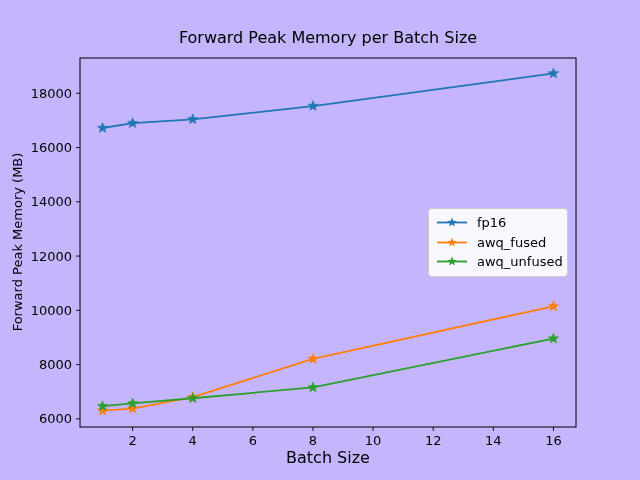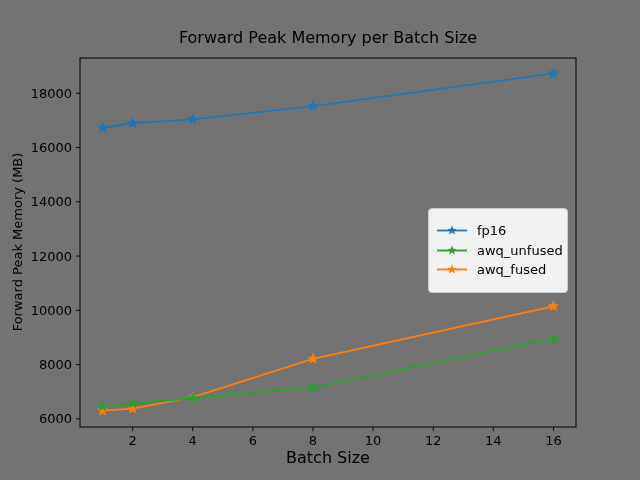--- a/index.html
+++ b/index.html
@@ -1,20 +1,20 @@
 <!DOCTYPE html>
 <html><head>
 <meta charset="utf-8">
 <style>
   html, body { margin: 0; padding: 0; background: #ffffff; }
   .figure {
     position: relative;
     width: 640px;
     height: 480px;
-    background: #737373;
+    background: #c4b5fd;
     font-family: "DejaVu Sans", sans-serif;
     overflow: hidden;
   }
   .chart-title {
     position: absolute;
     left: 80px;
     width: 496px;
     top: 28px;
     text-align: center;
     font-size: 16px;
@@ -43,21 +43,21 @@
   svg text { font-family: "DejaVu Sans", sans-serif; font-size: 13px; fill: #000000; }
   .legend {
     position: absolute;
     left: 428px;
     top: 208px;
     width: 140px;
     box-sizing: border-box;
     background: rgba(255,255,255,0.9);
     border: 1px solid #cccccc;
     border-radius: 4px;
-    padding: 12px 7px;
+    padding: 4px 7px;
   }
   .legend-row {
     display: flex;
     align-items: center;
     height: 19.5px;
   }
   .legend-swatch { flex: 0 0 auto; margin-right: 9px; }
   .legend-text { font-size: 13px; color: #000000; white-space: nowrap; }
 </style>
 </head>
@@ -121,26 +121,26 @@
   <div class="legend" id="legend">
       <div class="legend-row">
         <svg width="32" height="13" class="legend-swatch">
           <line x1="1" y1="6.5" x2="31" y2="6.5" stroke="#1f77b4" stroke-width="1.8"></line>
           <polygon points="16.00,1.50 17.23,4.80 20.76,4.95 18.00,7.15 18.94,10.55 16.00,8.60 13.06,10.55 14.00,7.15 11.24,4.95 14.77,4.80" fill="#1f77b4"></polygon>
         </svg>
         <span class="legend-text">fp16</span>
       </div>
       <div class="legend-row">
         <svg width="32" height="13" class="legend-swatch">
+          <line x1="1" y1="6.5" x2="31" y2="6.5" stroke="#ff7f0e" stroke-width="1.8"></line>
+          <polygon points="16.00,1.50 17.23,4.80 20.76,4.95 18.00,7.15 18.94,10.55 16.00,8.60 13.06,10.55 14.00,7.15 11.24,4.95 14.77,4.80" fill="#ff7f0e"></polygon>
+        </svg>
+        <span class="legend-text">awq_fused</span>
+      </div>
+      <div class="legend-row">
+        <svg width="32" height="13" class="legend-swatch">
           <line x1="1" y1="6.5" x2="31" y2="6.5" stroke="#2ca02c" stroke-width="1.8"></line>
           <polygon points="16.00,1.50 17.23,4.80 20.76,4.95 18.00,7.15 18.94,10.55 16.00,8.60 13.06,10.55 14.00,7.15 11.24,4.95 14.77,4.80" fill="#2ca02c"></polygon>
         </svg>
         <span class="legend-text">awq_unfused</span>
       </div>
-      <div class="legend-row">
-        <svg width="32" height="13" class="legend-swatch">
-          <line x1="1" y1="6.5" x2="31" y2="6.5" stroke="#ff7f0e" stroke-width="1.8"></line>
-          <polygon points="16.00,1.50 17.23,4.80 20.76,4.95 18.00,7.15 18.94,10.55 16.00,8.60 13.06,10.55 14.00,7.15 11.24,4.95 14.77,4.80" fill="#ff7f0e"></polygon>
-        </svg>
-        <span class="legend-text">awq_fused</span>
-      </div>
     </div>
 </div>
 
 </body></html>

